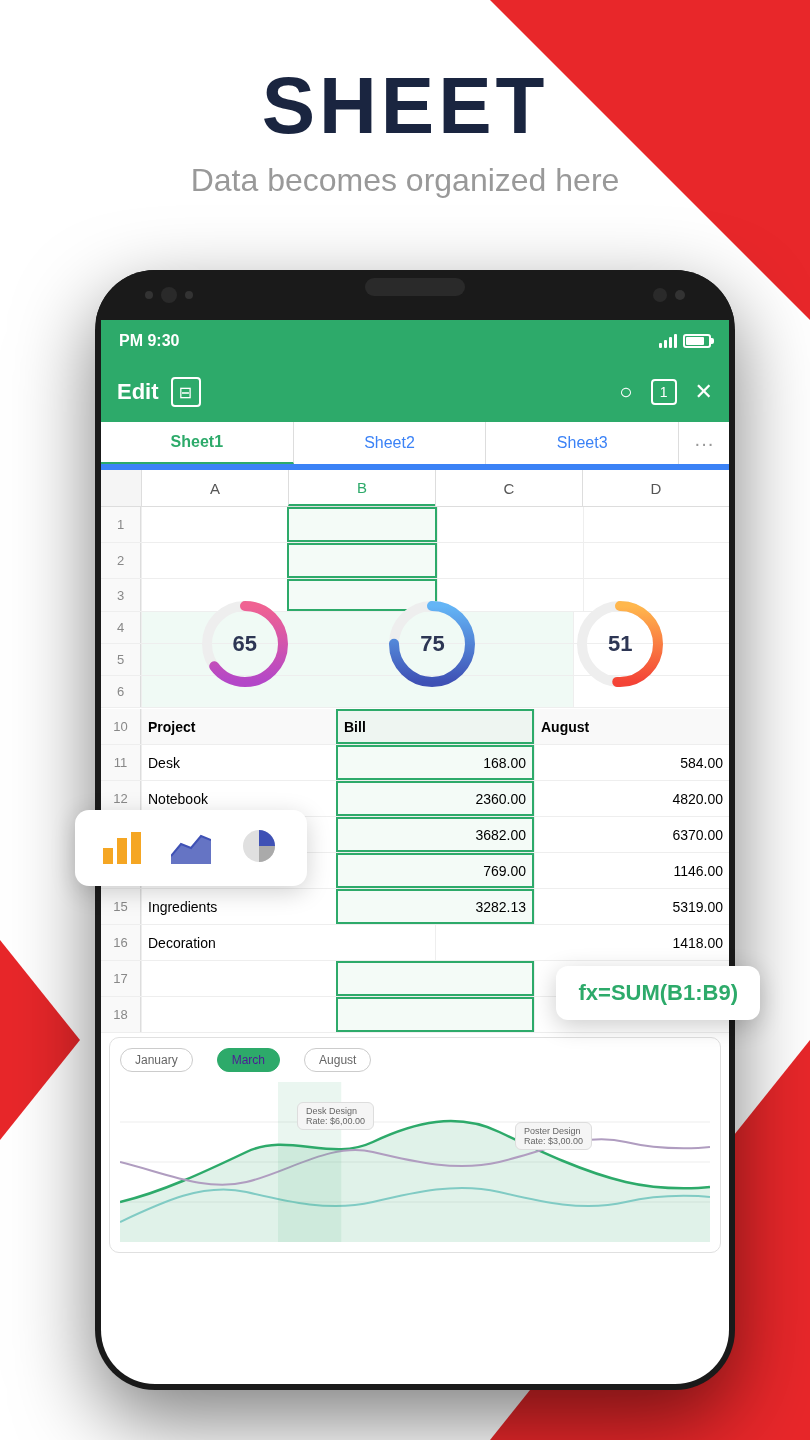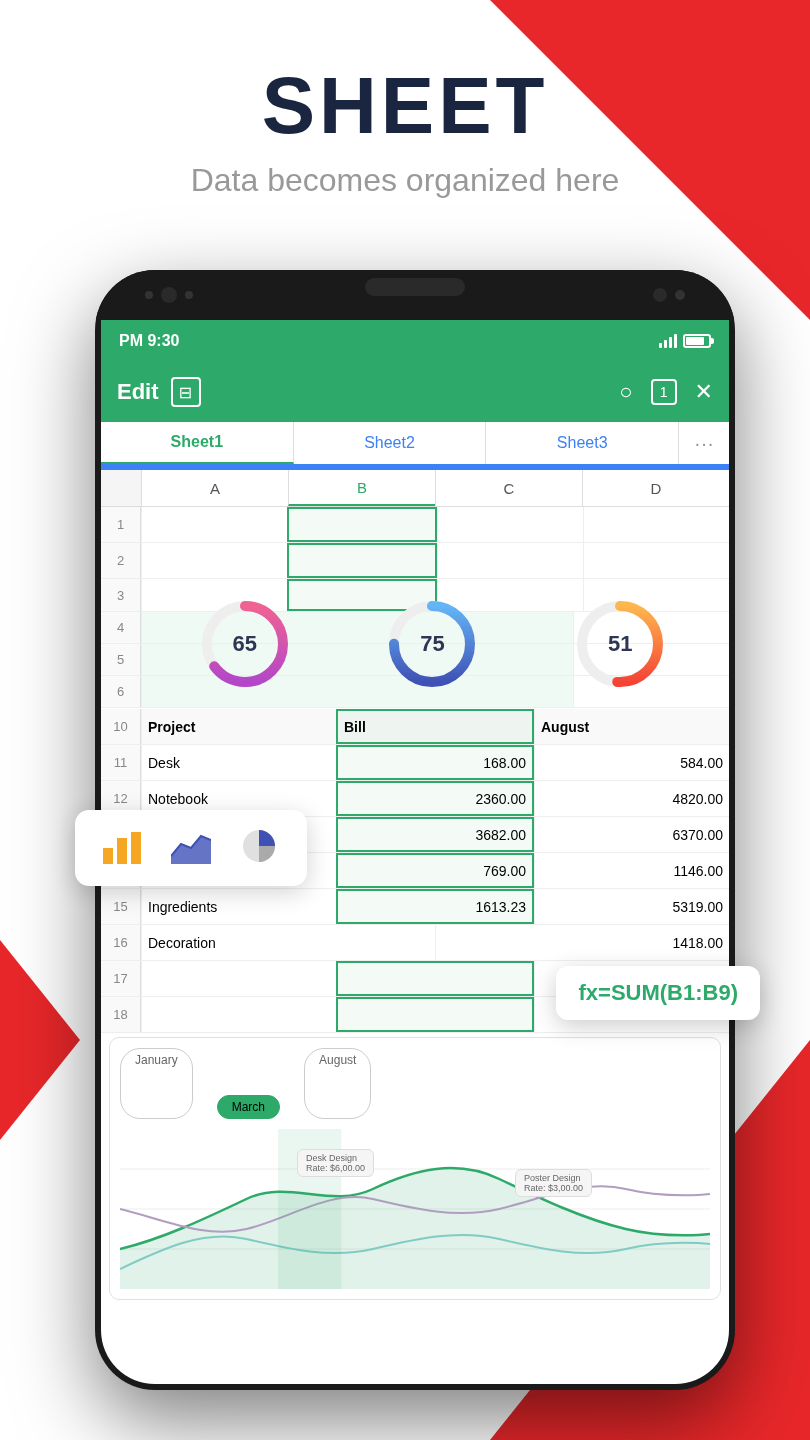--- a/index.html
+++ b/index.html
@@ -504,21 +504,21 @@
         <div class="sheet-row">
           <div class="row-num">14</div>
           <div class="cell">Advertise</div>
           <div class="cell text-right selected-b-col">769.00</div>
           <div class="cell text-right">1146.00</div>
         </div>
 
         <div class="sheet-row">
           <div class="row-num">15</div>
           <div class="cell">Ingredients</div>
-          <div class="cell text-right selected-b-col" style="border-bottom:2px solid #2daa6a;">1613.23</div>
+          <div class="cell text-right selected-b-col" style="border-bottom:2px solid #2daa6a;">3282.13</div>
           <div class="cell text-right">5319.00</div>
         </div>
 
         <div class="sheet-row">
           <div class="row-num">16</div>
           <div class="cell">Decoration</div>
           <div class="cell text-right">1418.00</div>
         </div>
 
         <div class="sheet-row">
@@ -533,21 +533,21 @@
           <div class="cell"></div>
           <div class="cell selected-b-col"></div>
           <div class="cell"></div>
         </div>
       </div>
 
       <div style="margin:4px 8px;border:1px solid #e0e0e0;border-radius:10px;padding:10px;background:#fff;">
 
         <div style="display:flex;gap:24px;margin-bottom:10px;">
           <div style="padding:4px 14px;border:1px solid #ccc;border-radius:20px;font-size:12px;color:#666;">January</div>
-          <div style="padding:4px 14px;border:1px solid #2daa6a;border-radius:20px;font-size:12px;color:#000000;background:#2daa6a;margin-top:47px;">March</div>
+          <div style="padding:4px 14px;border:1px solid #2daa6a;border-radius:20px;font-size:12px;color:#4c1d95;background:#2daa6a;">March</div>
           <div style="padding:4px 14px;border:1px solid #ccc;border-radius:20px;font-size:12px;color:#666;">August</div>
         </div>
 
         <div style="position:relative;height:160px;">
           
           <div style="position:absolute;top:20px;left:30%;background:#f5f5f5;border:1px solid #ddd;border-radius:6px;padding:3px 8px;font-size:9px;color:#666;z-index:5;">
             <div>Desk Design</div>
             <div>Rate: $6,00.00</div>
           </div>
           

